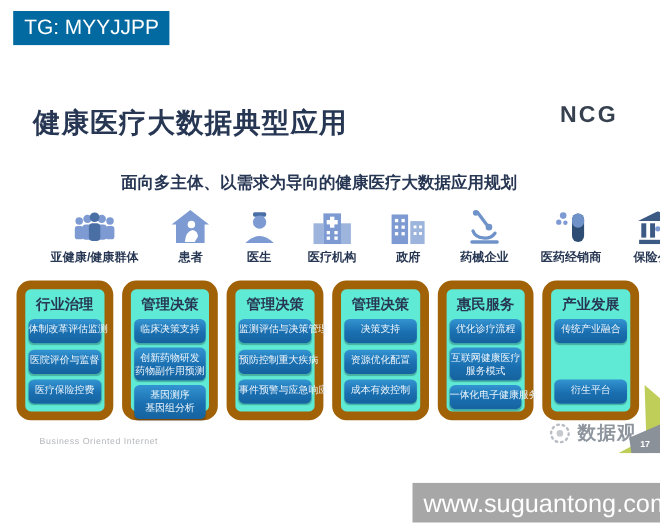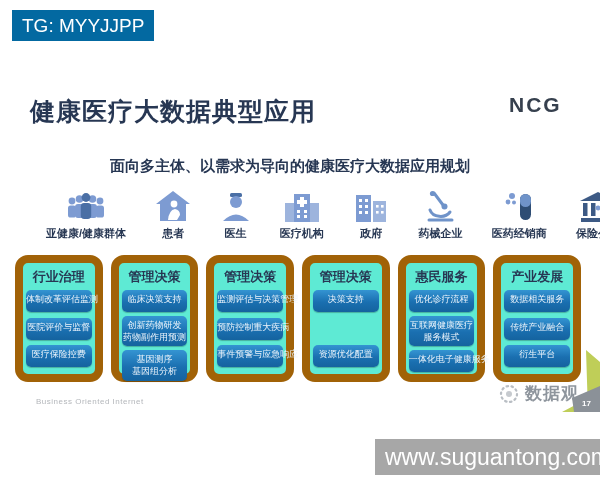--- a/index.html
+++ b/index.html
@@ -218,43 +218,43 @@
         </div>
         <div class="card">
           <div class="card-header">管理决策</div>
           <div class="card-buttons">
             <div class="app-btn">
               <div>决策支持</div>
             </div>
             <div class="app-btn">
               <div>资源优化配置</div>
             </div>
+            <div class="app-btn">
+              <div>成本有效控制</div>
+            </div>
           </div>
         </div>
         <div class="card">
           <div class="card-header">惠民服务</div>
           <div class="card-buttons">
             <div class="app-btn">
               <div>优化诊疗流程</div>
             </div>
             <div class="app-btn">
               <div>互联网健康医疗</div>
               <div>服务模式</div>
             </div>
             <div class="app-btn">
               <div>一体化电子健康服务</div>
             </div>
           </div>
         </div>
         <div class="card">
           <div class="card-header">产业发展</div>
           <div class="card-buttons">
-            <div class="app-btn">
-              <div>数据相关服务</div>
-            </div>
             <div class="app-btn">
               <div>传统产业融合</div>
             </div>
             <div class="app-btn">
               <div>衍生平台</div>
             </div>
           </div>
         </div>
       </div>
 

